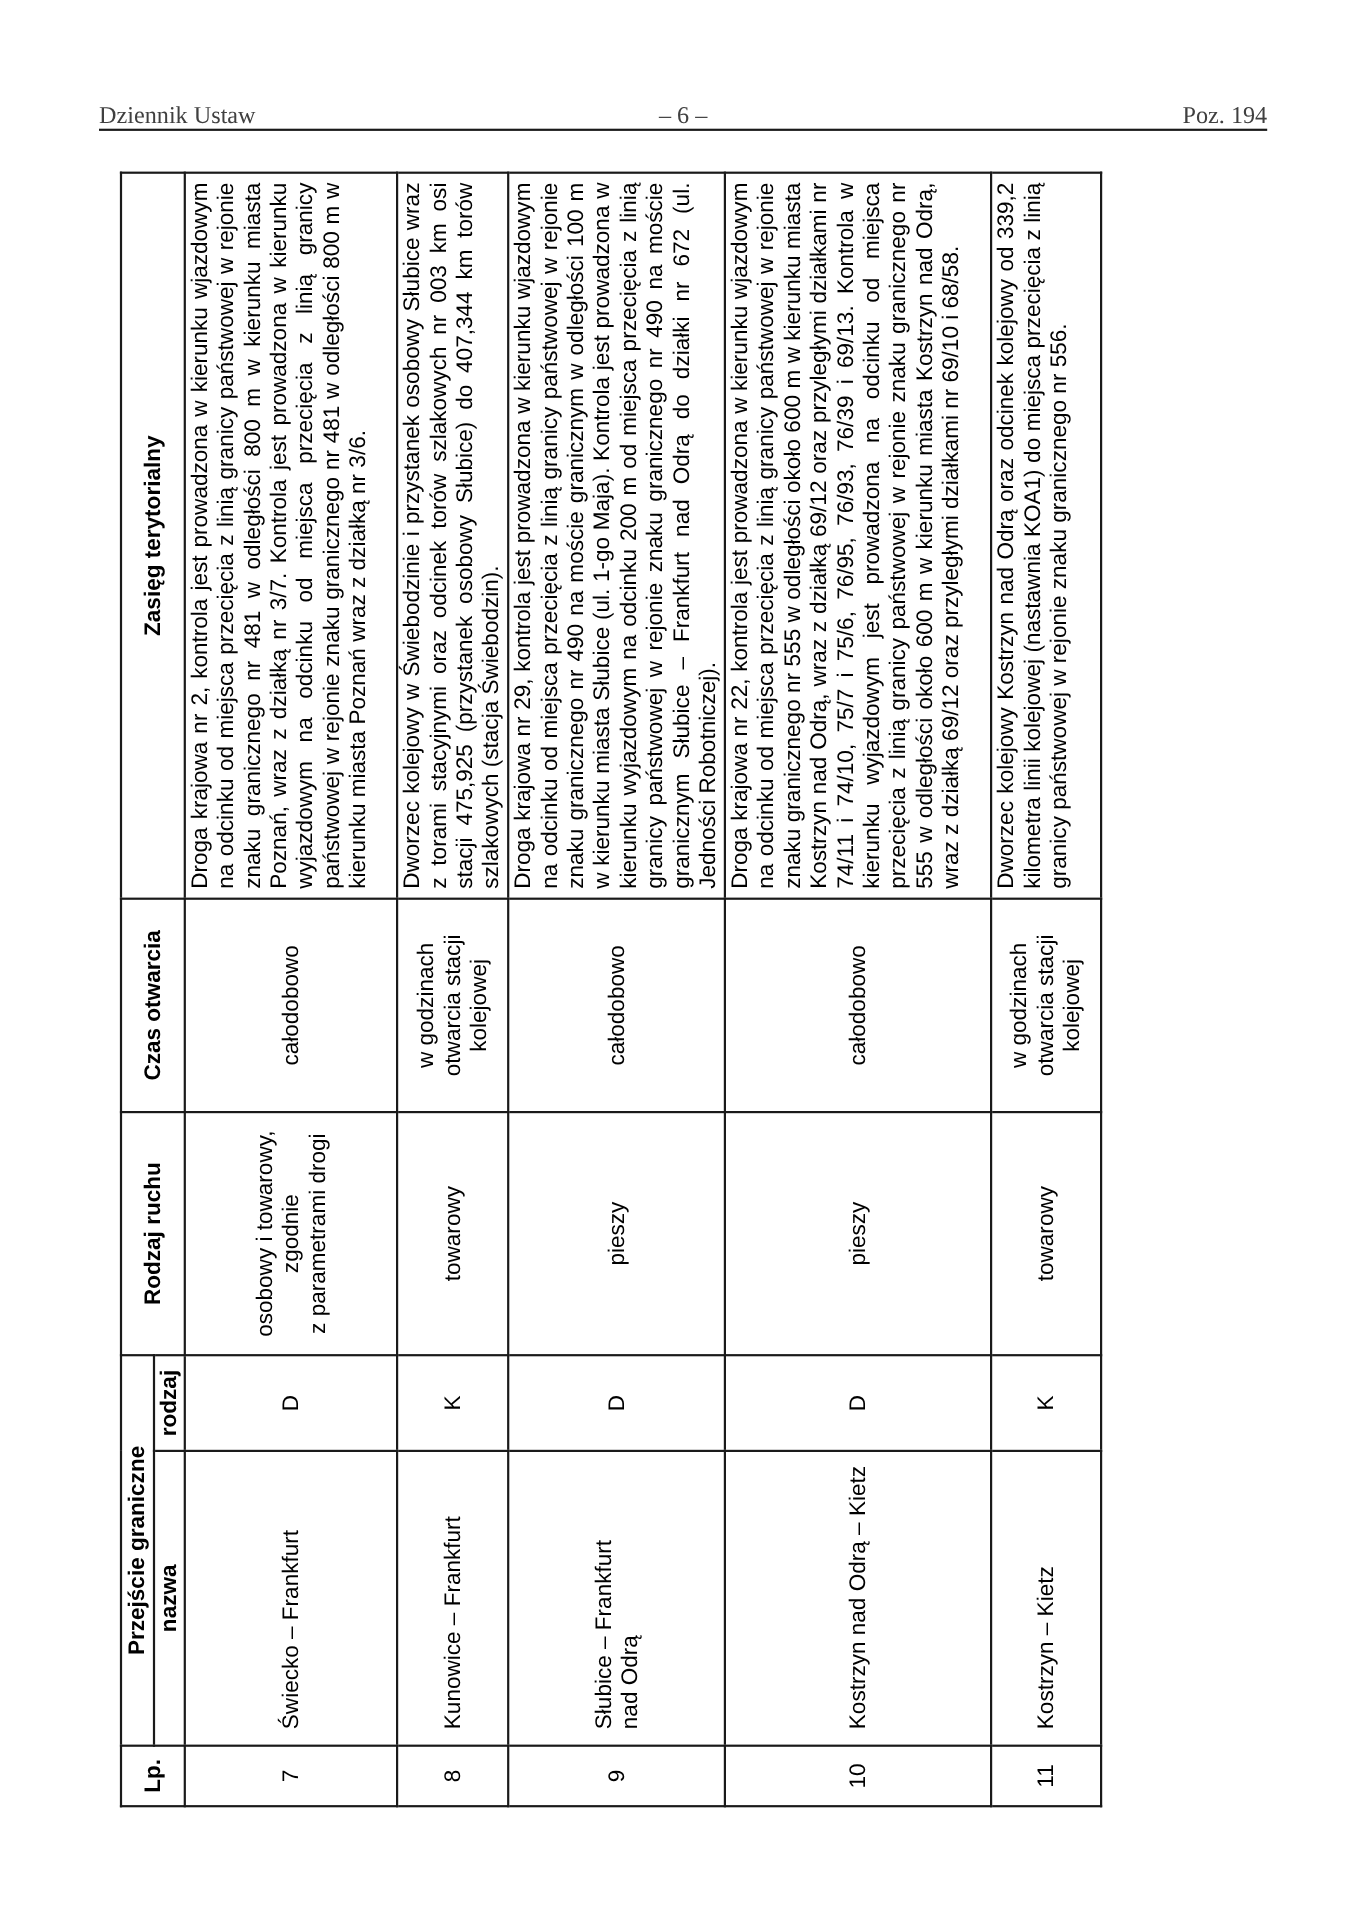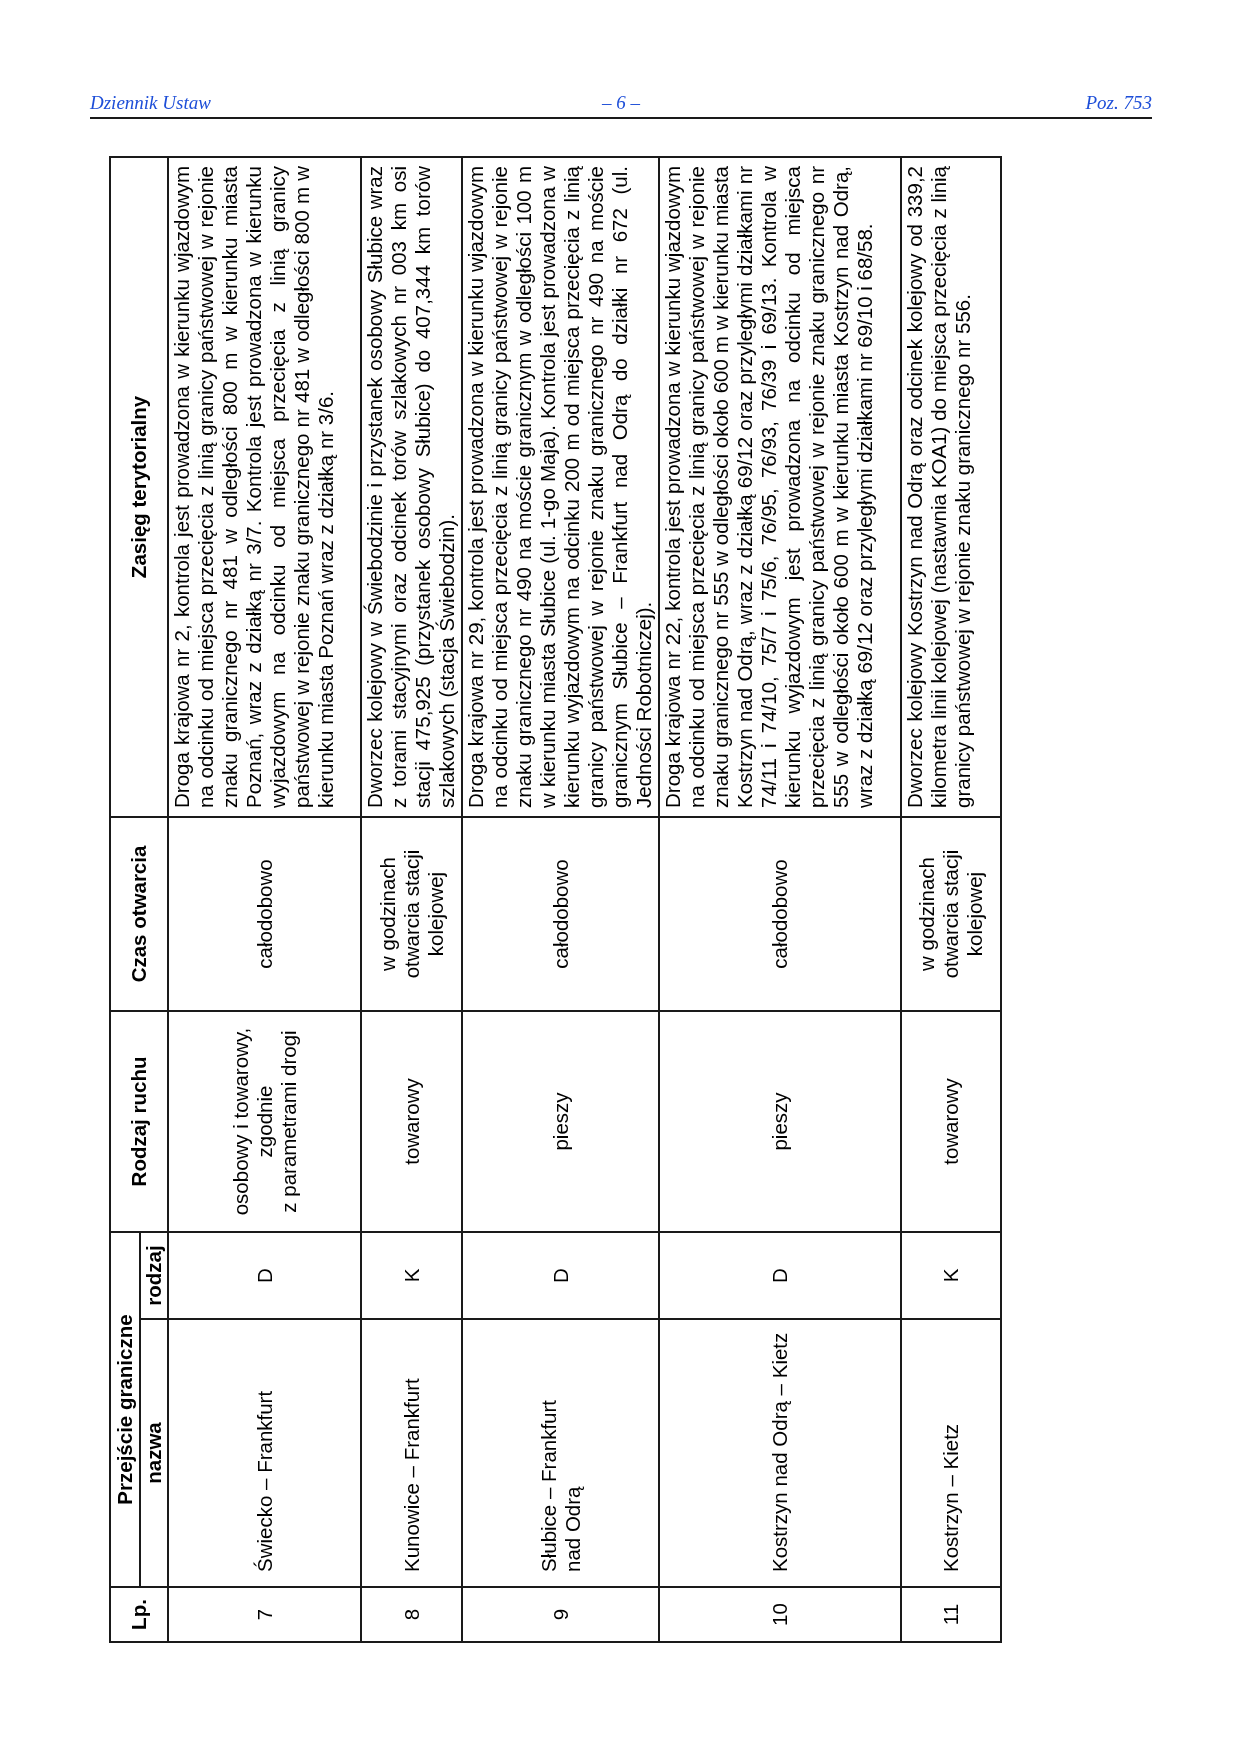--- a/index.html
+++ b/index.html
@@ -4,21 +4,21 @@
 <style>
   html,body{margin:0;padding:0;}
   body{
     width:1240px;height:1754px;background:#ffffff;position:relative;
     font-family:"Liberation Sans","DejaVu Sans",sans-serif;color:#000;
     overflow:hidden;
   }
   
   .pagehead{
     position:absolute;left:90px;top:92px;width:1062px;height:24px;
-    font-family:"Liberation Serif","DejaVu Serif",serif;font-size:19px;color:#1d4ed8;font-style:italic;
+    font-family:"Liberation Serif","DejaVu Serif",serif;font-size:22px;color:#404040;
   }
   .ph-left{position:absolute;left:0;top:0;}
   .ph-center{position:absolute;left:0;right:0;top:0;text-align:center;}
   .ph-right{position:absolute;right:0;top:0;}
   .ph-rule{position:absolute;left:90px;top:117px;width:1062px;height:2px;background:#1a1a1a;}
 
   
   .table-rot{
     position:absolute;left:109px;top:1643px;
     transform:rotate(-90deg);transform-origin:0 0;
@@ -39,21 +39,21 @@
   td.c-ruch{text-align:center;white-space:pre-line;}
   td.c-czas{text-align:center;white-space:pre-line;}
   td.c-zasieg{text-align:justify;vertical-align:top;padding:1px 8px 2px 8px;}
 </style>
 </head>
 <body>
 
 <div class="pagehead">
   <span class="ph-left">Dziennik Ustaw</span>
   <span class="ph-center">– 6 –</span>
-  <span class="ph-right">Poz. 753</span>
+  <span class="ph-right">Poz. 194</span>
 </div>
 <div class="ph-rule"></div>
 
 <div class="table-rot">
   <table class="gtab">
     <colgroup>
       <col style="width:55px">
         <col style="width:268px">
         <col style="width:87px">
       <col style="width:221px">

